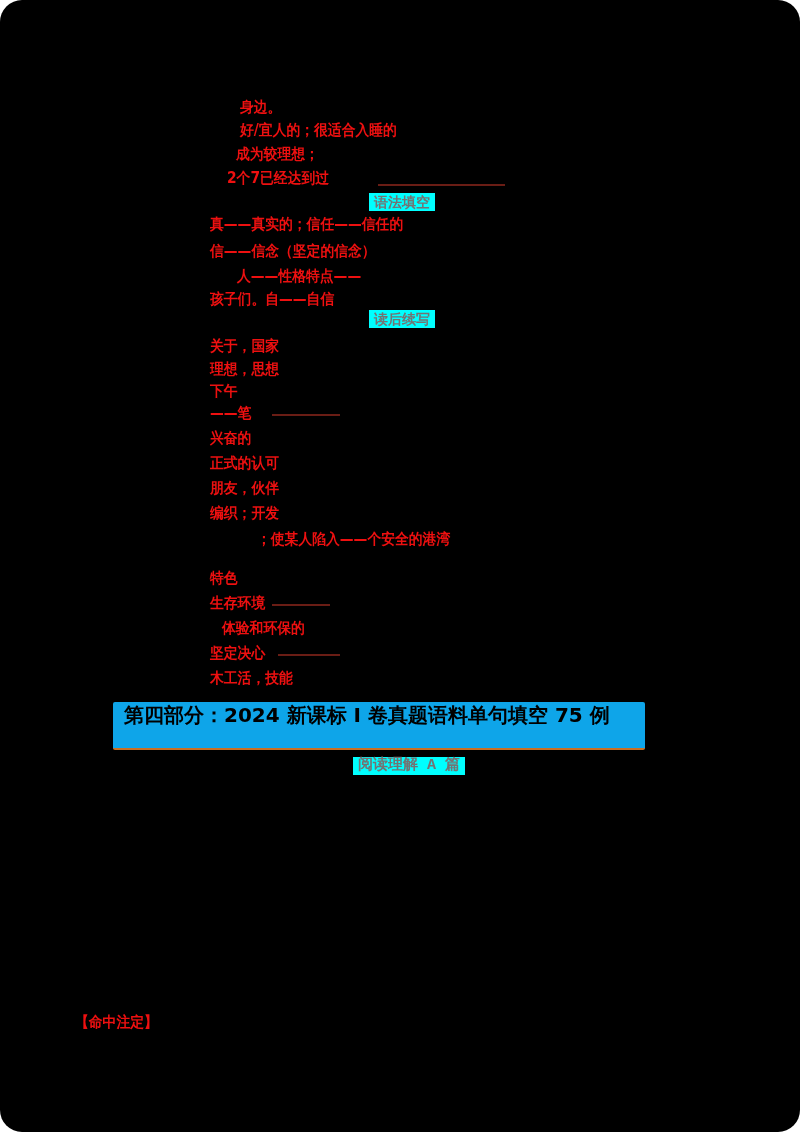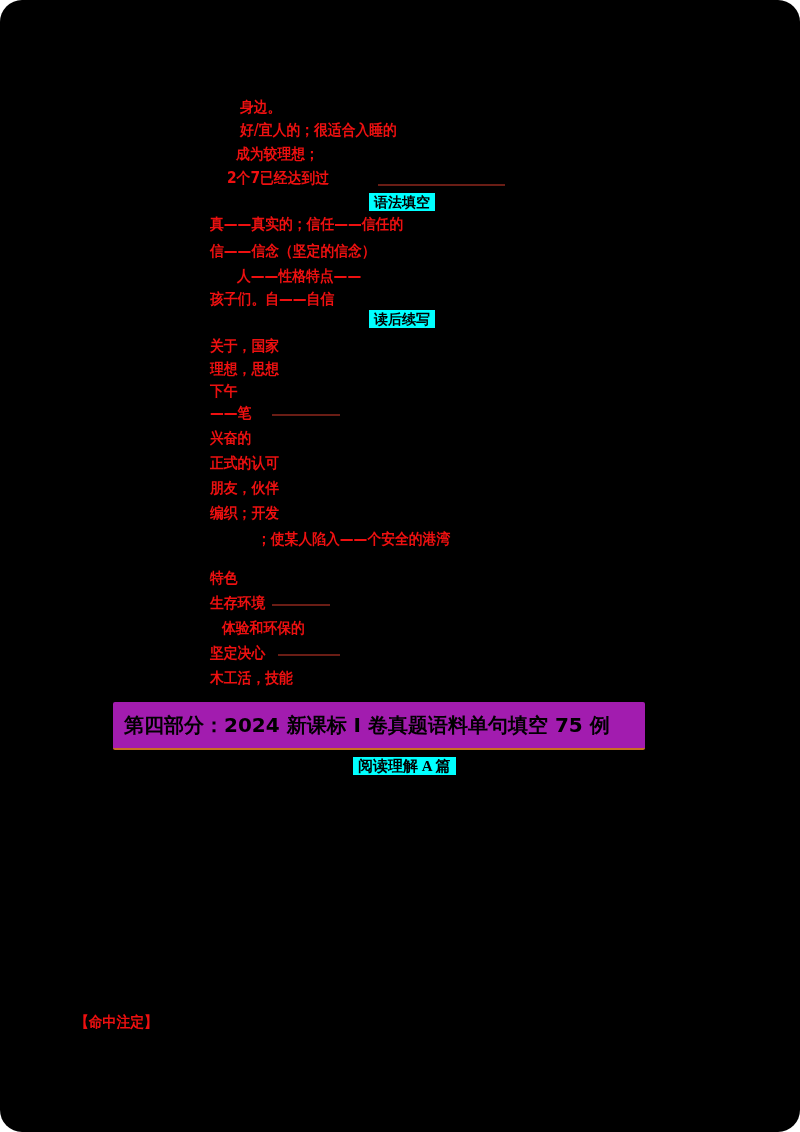--- a/index.html
+++ b/index.html
@@ -20,39 +20,39 @@
     font-size:15px;
     line-height:17px;
     letter-spacing:0px;
     white-space:nowrap;
     transform:scaleX(0.92);
     transform-origin:left center;
   }
   .cyan-label{
     position:absolute;
     background:#00ffff;
-    color:#000000;
+    color:#737373;
     border:1px solid #000000;
     font-weight:bold;
     font-size:14px;
     line-height:16px;
     padding:1px 5px;
     white-space:nowrap;
   }
   .cyan-label.serif{
-    font-family:Liberation Serif, serif;
+    font-family:Liberation Mono, monospace;
     font-size:15px;
   }
   .banner{
     position:absolute;
     left:113px;top:702px;width:532px;height:46px;
-    background:#a21caf;
+    background:#0ea5e9;
     border-bottom:2px solid #c96f22;
     border-radius:2px;
-    display:flex;align-items:center;
+    display:flex;align-items:flex-start;
   }
   .banner .banner-text{
     color:#000000;
     font-weight:bold;
     font-size:20px;
     padding-left:11px;
     white-space:nowrap;
   }
   .rule{
     position:absolute;

